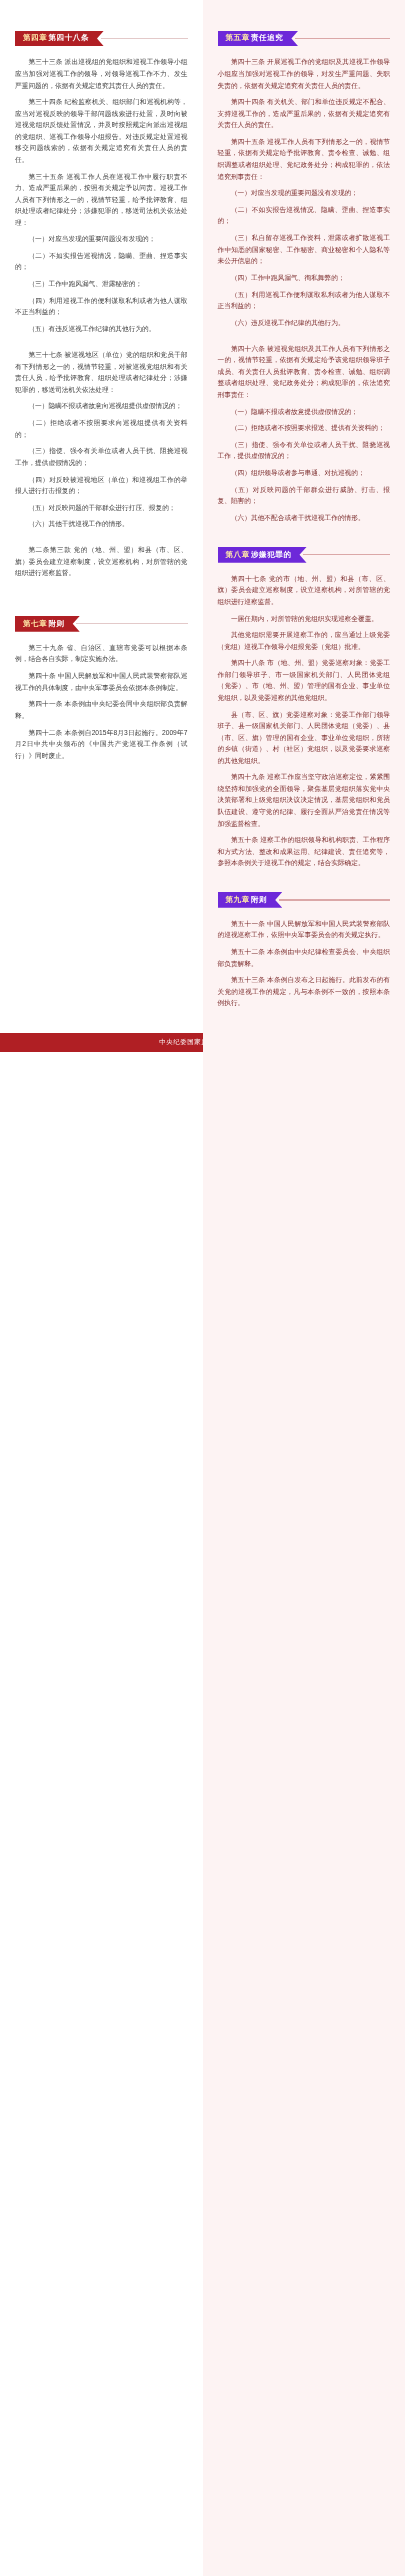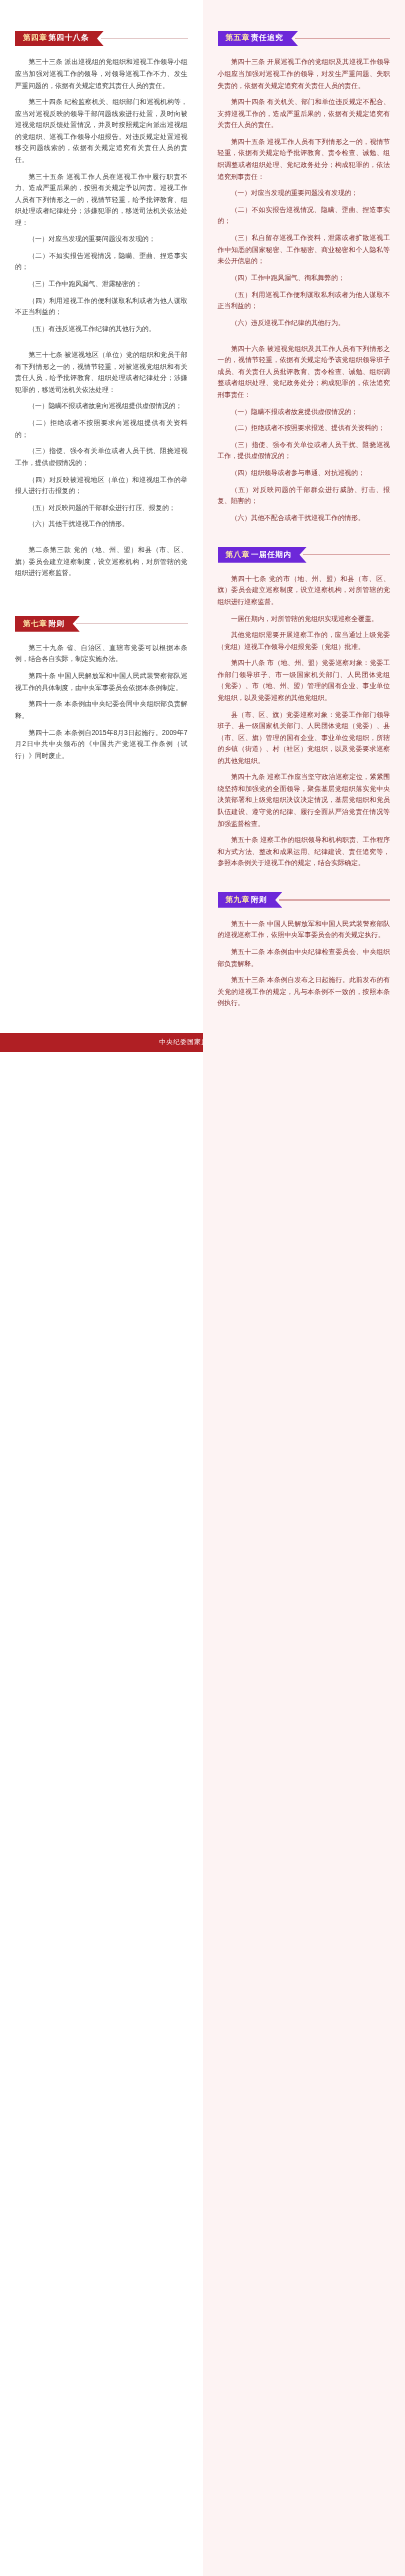--- a/index.html
+++ b/index.html
@@ -194,21 +194,21 @@
       <p class="t">（三）指使、强令有关单位或者人员干扰、阻挠巡视工作，提供虚假情况的；</p>
       <p class="t">（四）组织领导或者参与串通、对抗巡视的；</p>
       <p class="t">（五）对反映问题的干部群众进行威胁、打击、报复、陷害的；</p>
       <p class="t">（六）其他不配合或者干扰巡视工作的情形。</p>
 
       <div class="spacer-md"></div>
 
       <div class="banner banner-right">
         <div class="ribbon">
           <span class="num">第八章</span>
-          <span>一届任期内</span>
+          <span>涉嫌犯罪的</span>
         </div>
         <div class="tail tail-red"></div>
       </div>
 
       <p class="t">第四十七条 党的市（地、州、盟）和县（市、区、旗）委员会建立巡察制度，设立巡察机构，对所管辖的党组织进行巡察监督。</p>
       <p class="t">一届任期内，对所管辖的党组织实现巡察全覆盖。</p>
       <p class="t">其他党组织需要开展巡察工作的，应当通过上级党委（党组）巡视工作领导小组报党委（党组）批准。</p>
       <p class="t">第四十八条 市（地、州、盟）党委巡察对象：党委工作部门领导班子、市一级国家机关部门、人民团体党组（党委）、市（地、州、盟）管理的国有企业、事业单位党组织，以及党委巡察的其他党组织。</p>
       <p class="t">县（市、区、旗）党委巡察对象：党委工作部门领导班子、县一级国家机关部门、人民团体党组（党委）、县（市、区、旗）管理的国有企业、事业单位党组织，所辖的乡镇（街道）、村（社区）党组织，以及党委要求巡察的其他党组织。</p>
       <p class="t">第四十九条 巡察工作应当坚守政治巡察定位，紧紧围绕坚持和加强党的全面领导，聚焦基层党组织落实党中央决策部署和上级党组织决议决定情况，基层党组织和党员队伍建设、遵守党的纪律、履行全面从严治党责任情况等加强监督检查。</p>

